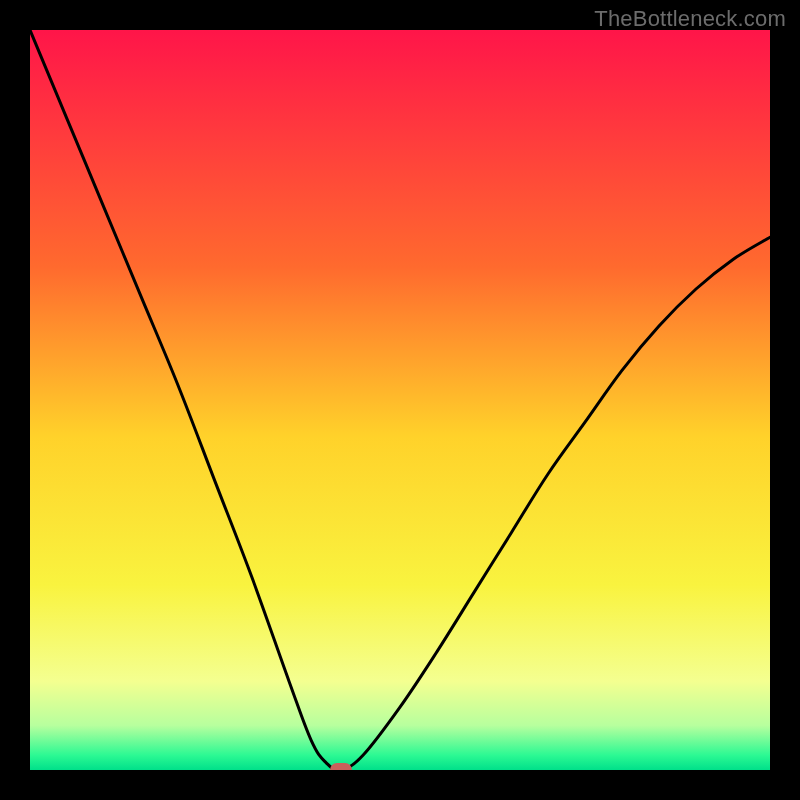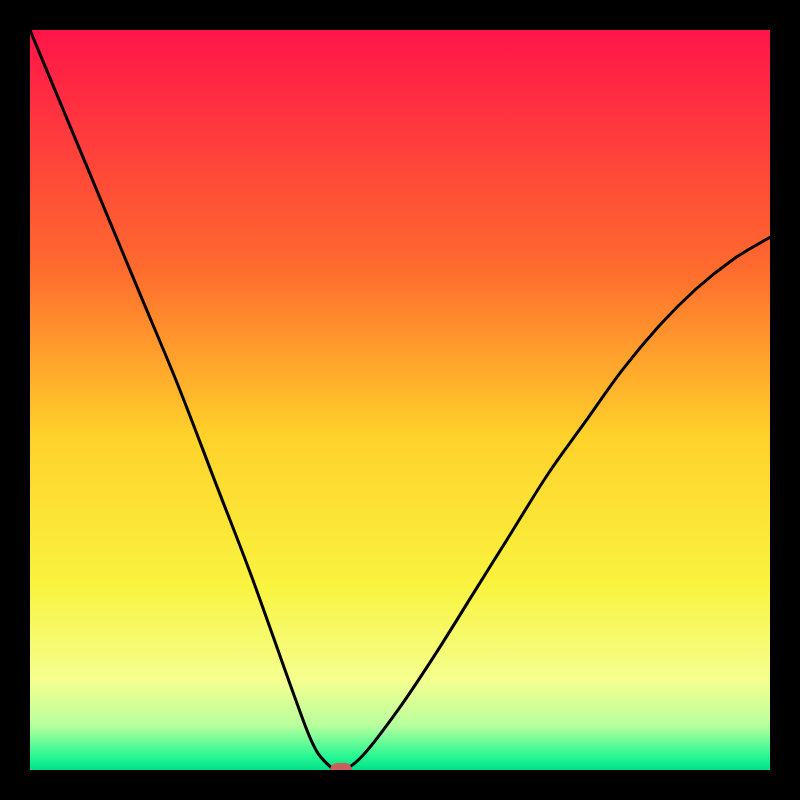--- a/index.html
+++ b/index.html
@@ -51,20 +51,21 @@
     border-radius: 7px;
     transform: translate(-50%, -50%);
     z-index: 12;
   }
 </style>
 </head>
 <body>
 
 <div class="frame">
 
+  <div class="watermark">TheBottleneck.com</div>
 
   <div class="plot-area">
     <svg class="curve-svg" viewBox="0 0 740 740" preserveAspectRatio="none">
       <defs>
         <linearGradient id="bgGrad" x1="0" y1="0" x2="0" y2="1">
             <stop offset="0%" stop-color="#ff1549"></stop>
             <stop offset="32%" stop-color="#ff6a2e"></stop>
             <stop offset="55%" stop-color="#ffd22a"></stop>
             <stop offset="75%" stop-color="#f9f33f"></stop>
             <stop offset="88%" stop-color="#f4ff90"></stop>

